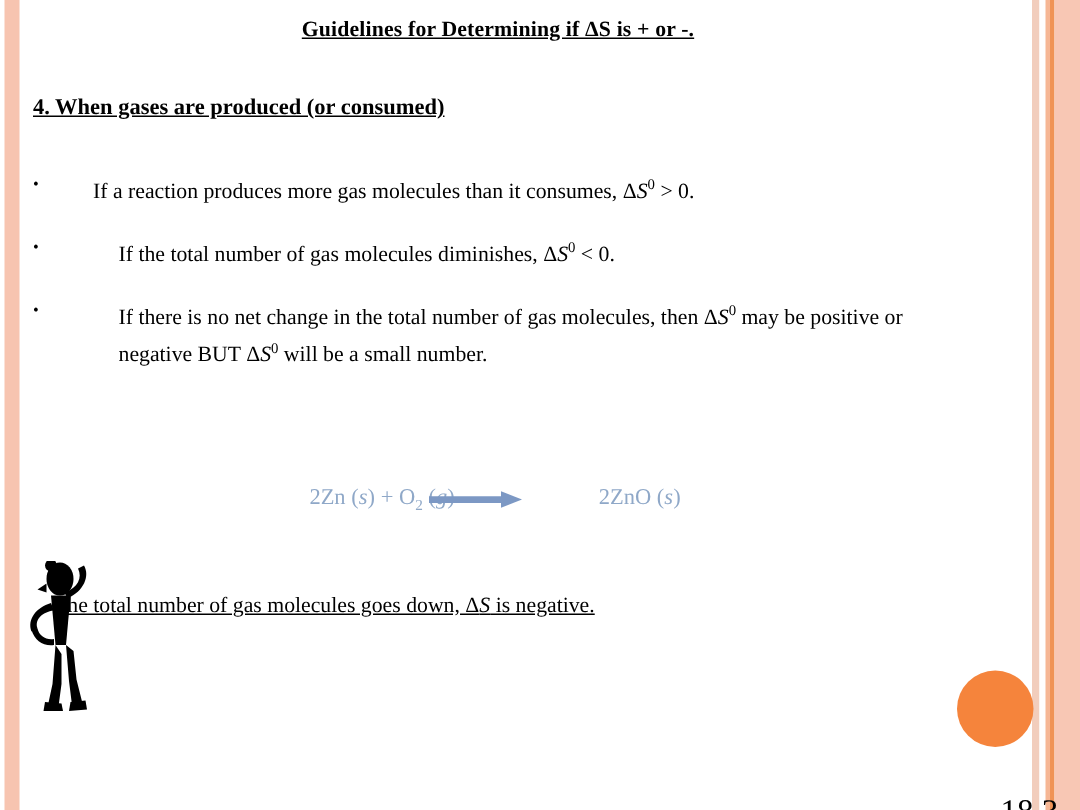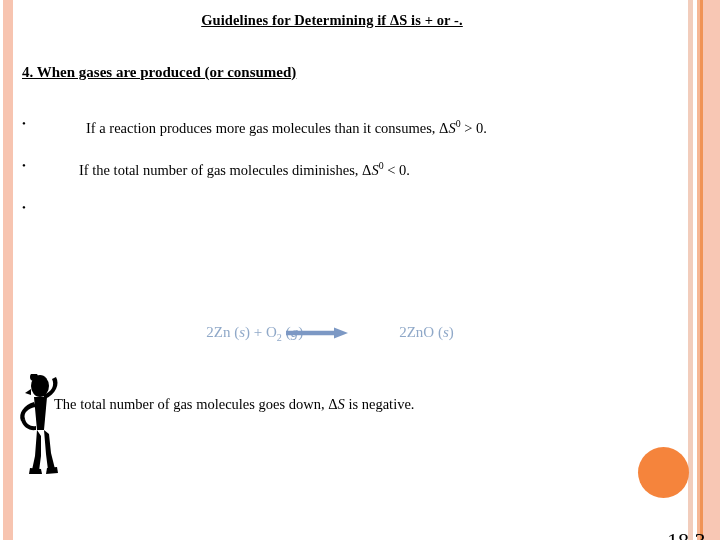--- a/index.html
+++ b/index.html
@@ -74,21 +74,21 @@
     left: 22px;
     top: 0;
     font-size: 11px;
     line-height: 21px;
   }
   .bullet-text {
     display: block;
     margin-left: 79px;
     margin-right: 40px;
   }
-  .bullet-row.indented .bullet-text { margin-left: 86px; }
+  .bullet-row.indented .bullet-text { margin-left: 62px; }
 
   
   .question-line {
     position: absolute;
     left: 6px;
     top: 298px;
     font-size: 15px;
     color: #8FA8C8;
     white-space: nowrap;
   }
@@ -108,24 +108,25 @@
     position: absolute;
     left: 286px;
     top: 327px;
     width: 62px;
     height: 12px;
   }
 
   
   .answer-line {
     position: absolute;
-    left: 54px;
+    left: 36px;
     top: 396px;
     font-size: 14.5px;
     white-space: nowrap;
+    text-decoration: underline;
   }
 
   
   .stick-figure {
     position: absolute;
     left: 10px;
     top: 374px;
     width: 64px;
     height: 104px;
   }
@@ -176,20 +177,21 @@
       <span class="bullet-text"><span>If a reaction produces more gas molecules than it consumes, Δ</span><span class="ital">S</span><span class="sup">0</span><span> &gt; 0.</span></span>
     </div>
 
     <div class="bullet-row">
       <span class="bullet-mark">•</span>
       <span class="bullet-text"><span>If the total number of gas molecules diminishes, Δ</span><span class="ital">S</span><span class="sup">0</span><span> &lt; 0.</span></span>
     </div>
 
     <div class="bullet-row">
       <span class="bullet-mark">•</span>
+      <span class="bullet-text"><span>If there is no net change in the total number of gas molecules, then Δ</span><span class="ital">S</span><span class="sup">0</span><span> may be positive or negative BUT Δ</span><span class="ital">S</span><span class="sup">0</span><span> will be a small number.</span></span>
     </div>
 
   </div>
 
 
   <div class="equation-line"><span>2Zn (</span><span class="ital">s</span><span>) + O</span><span class="sub">2</span><span> (</span><span class="ital">g</span><span>)</span><span class="eq-gap"></span><span>2ZnO (</span><span class="ital">s</span><span>)</span></div>
 
   <svg class="reaction-arrow" viewBox="0 0 62 12">
     <line x1="0" y1="6" x2="52" y2="6" stroke="#7C98C4" stroke-width="4.5"></line>
     <polygon points="48,0.5 62,6 48,11.5" fill="#7C98C4"></polygon>

